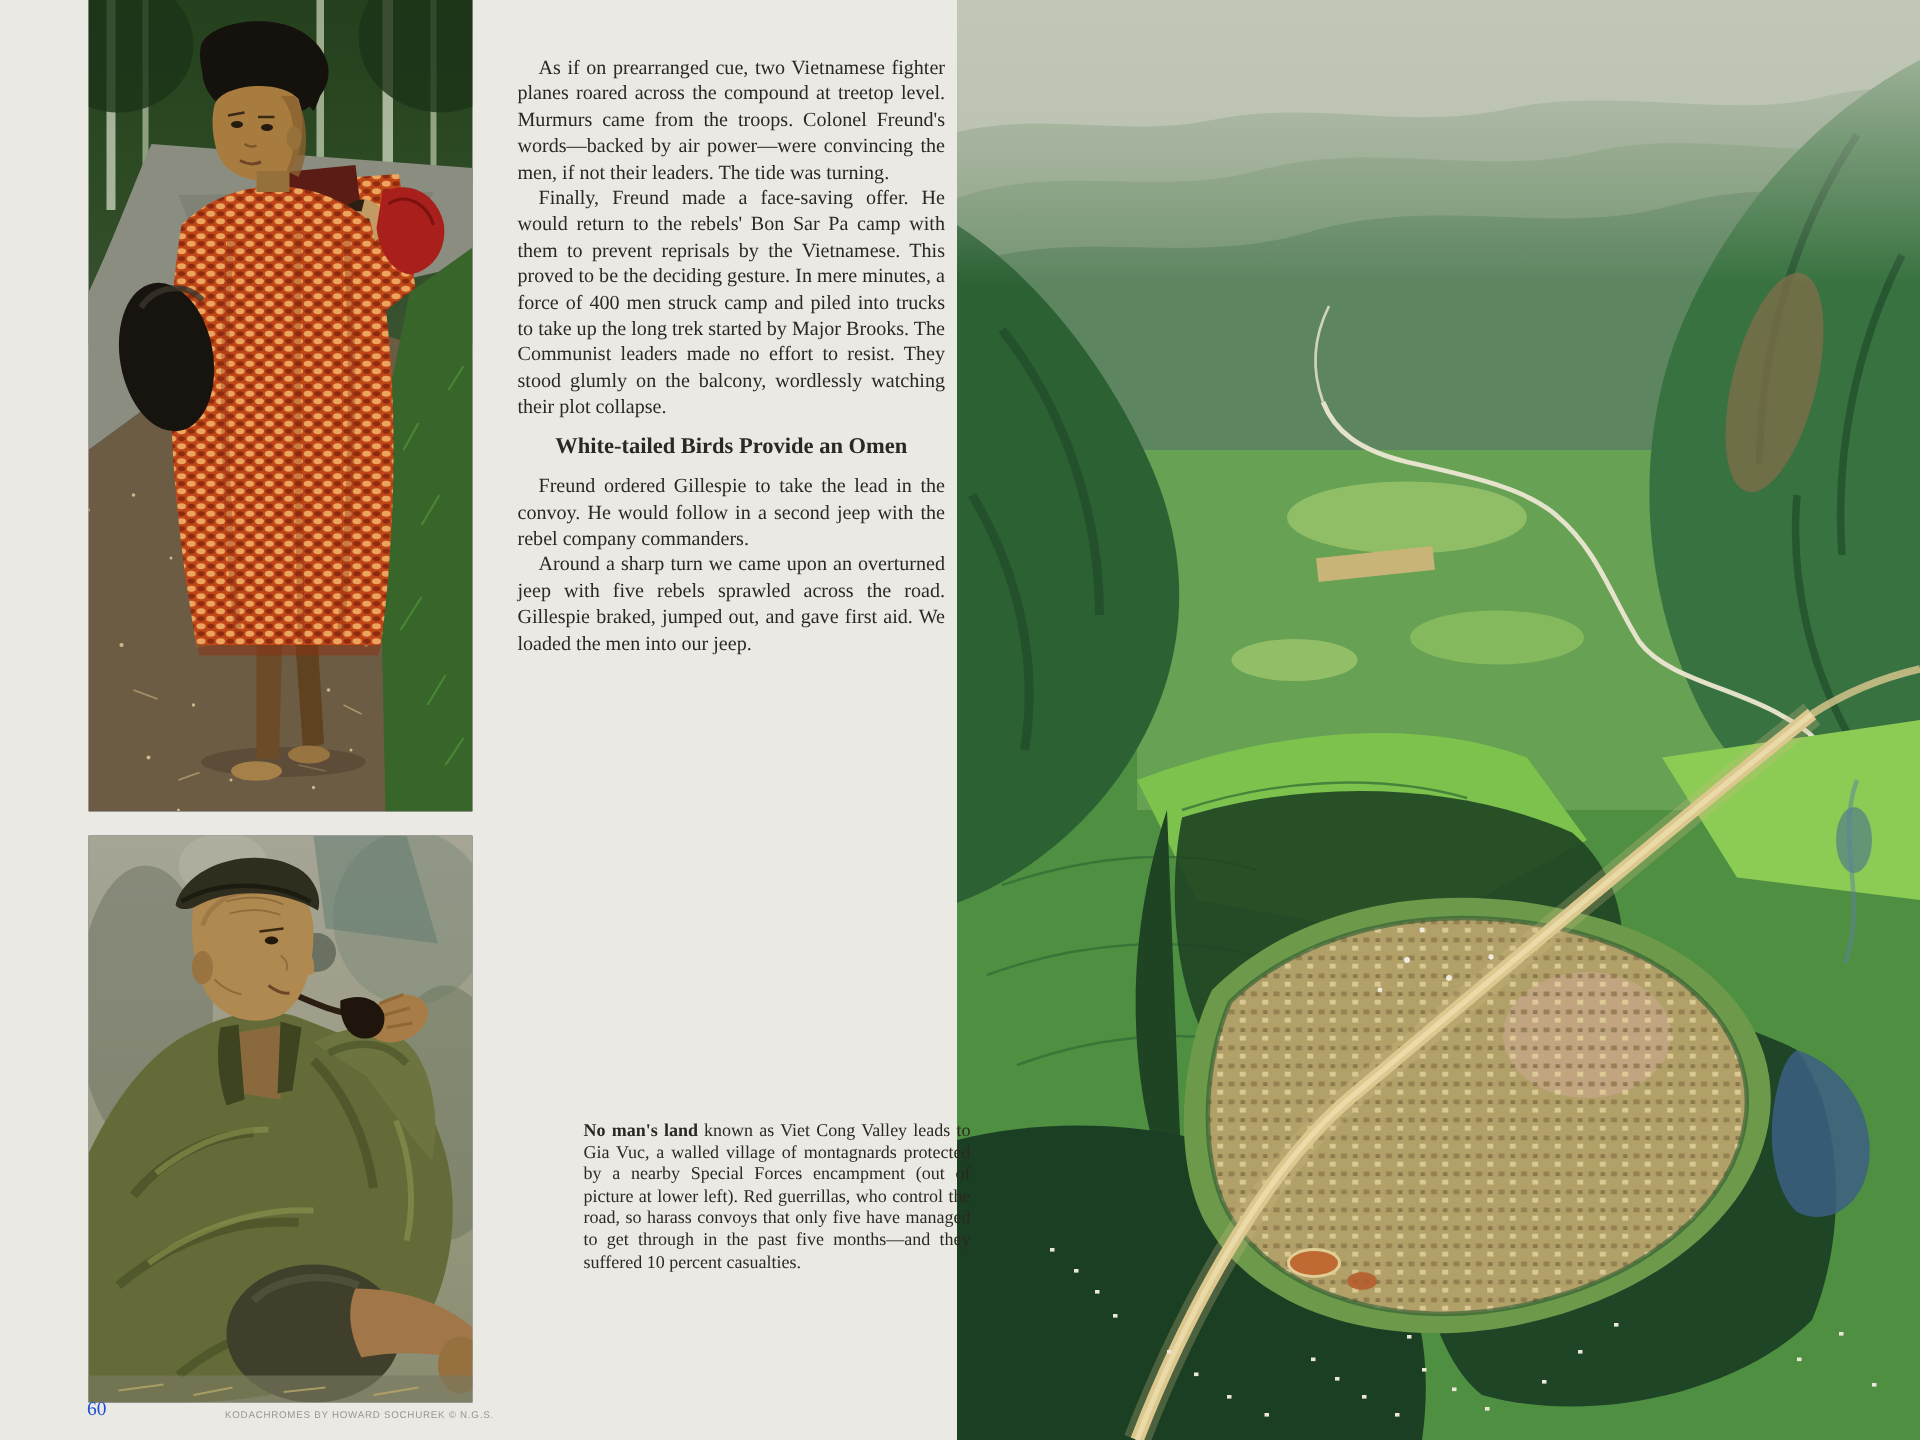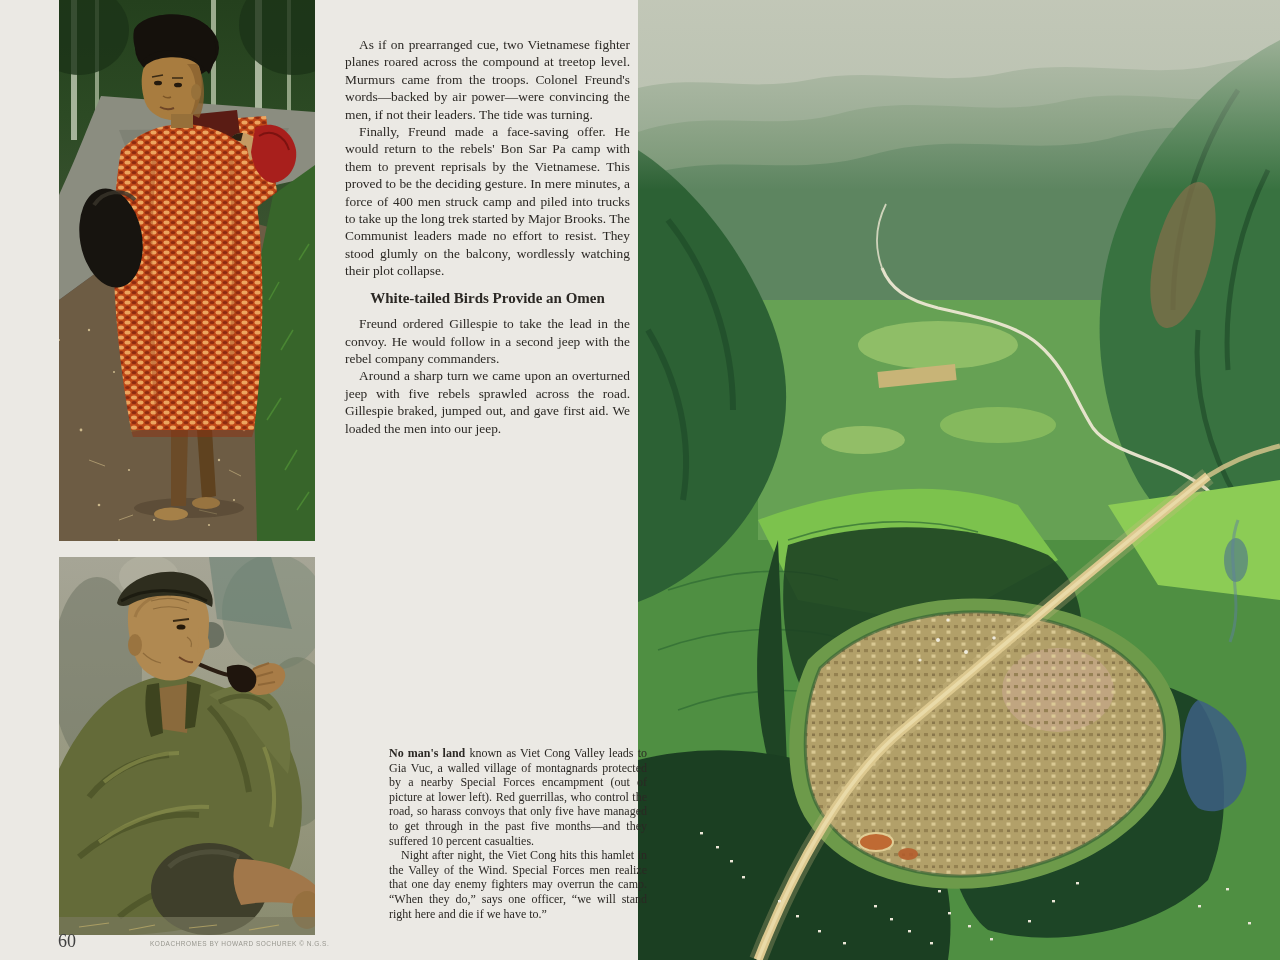--- a/index.html
+++ b/index.html
@@ -17,21 +17,21 @@
   #text-col p{margin:0;text-indent:14px;}
   #text-col h3{margin:10px 0 8px 0;font-size:15px;text-align:center;
                font-weight:bold;text-indent:0;}
 
   .caption{position:absolute;font-size:12px;line-height:14.6px;}
   #caption-youth{left:343px;top:656px;width:276px;text-align:left;line-height:15.2px;}
   #caption-nml{left:389px;top:746px;width:258px;text-align:justify;}
   #caption-nml .p2{text-indent:12px;margin-top:0;}
   .caption b{font-weight:bold;}
 
-  #page-number{position:absolute;left:58px;top:931px;font-size:18px;color:#404040;font-family:Liberation Serif, serif;}
+  #page-number{position:absolute;left:58px;top:931px;font-size:13px;color:#1d4ed8;font-family:Liberation Serif, serif;}
   #photo-credit{position:absolute;left:150px;top:940px;width:172px;text-align:center;
                 font-family:"Liberation Sans",sans-serif;font-size:6.5px;
                 letter-spacing:.5px;color:#98978f;white-space:nowrap;}
 </style>
 </head>
 <body>
 
 <div id="page">
 
   <div class="photo" id="photo-boy">
@@ -307,19 +307,18 @@
     <p>As if on prearranged cue, two Vietnamese fighter planes roared across the compound at treetop level. Murmurs came from the troops. Colonel Freund's words—backed by air power—were convincing the men, if not their leaders. The tide was turning.</p>
     <p>Finally, Freund made a face-saving offer. He would return to the rebels' Bon Sar Pa camp with them to prevent reprisals by the Vietnamese. This proved to be the deciding gesture. In mere minutes, a force of 400 men struck camp and piled into trucks to take up the long trek started by Major Brooks. The Communist leaders made no effort to resist. They stood glumly on the balcony, wordlessly watching their plot collapse.</p>
     <h3>White-tailed Birds Provide an Omen</h3>
     <p>Freund ordered Gillespie to take the lead in the convoy. He would follow in a second jeep with the rebel company commanders.</p>
     <p>Around a sharp turn we came upon an overturned jeep with five rebels sprawled across the road. Gillespie braked, jumped out, and gave first aid. We loaded the men into our jeep.</p>
   </div>
 
 
   <div class="caption" id="caption-nml">
     <div><b>No man's land</b><span> known as Viet Cong Valley leads to Gia Vuc, a walled village of montagnards protected by a nearby Special Forces encampment (out of picture at lower left). Red guerrillas, who control the road, so harass convoys that only five have managed to get through in the past five months—and they suffered 10 percent casualties.</span></div>
-    <div class="p2">Night after night, the Viet Cong hits this hamlet in the Valley of the Wind. Special Forces men realize that one day enemy fighters may overrun the camp. “When they do,” says one officer, “we will stand right here and die if we have to.”</div>
   </div>
 
   <div id="page-number">60</div>
   <div id="photo-credit">KODACHROMES BY HOWARD SOCHUREK © N.G.S.</div>
 
 </div>
 
 </body></html>

